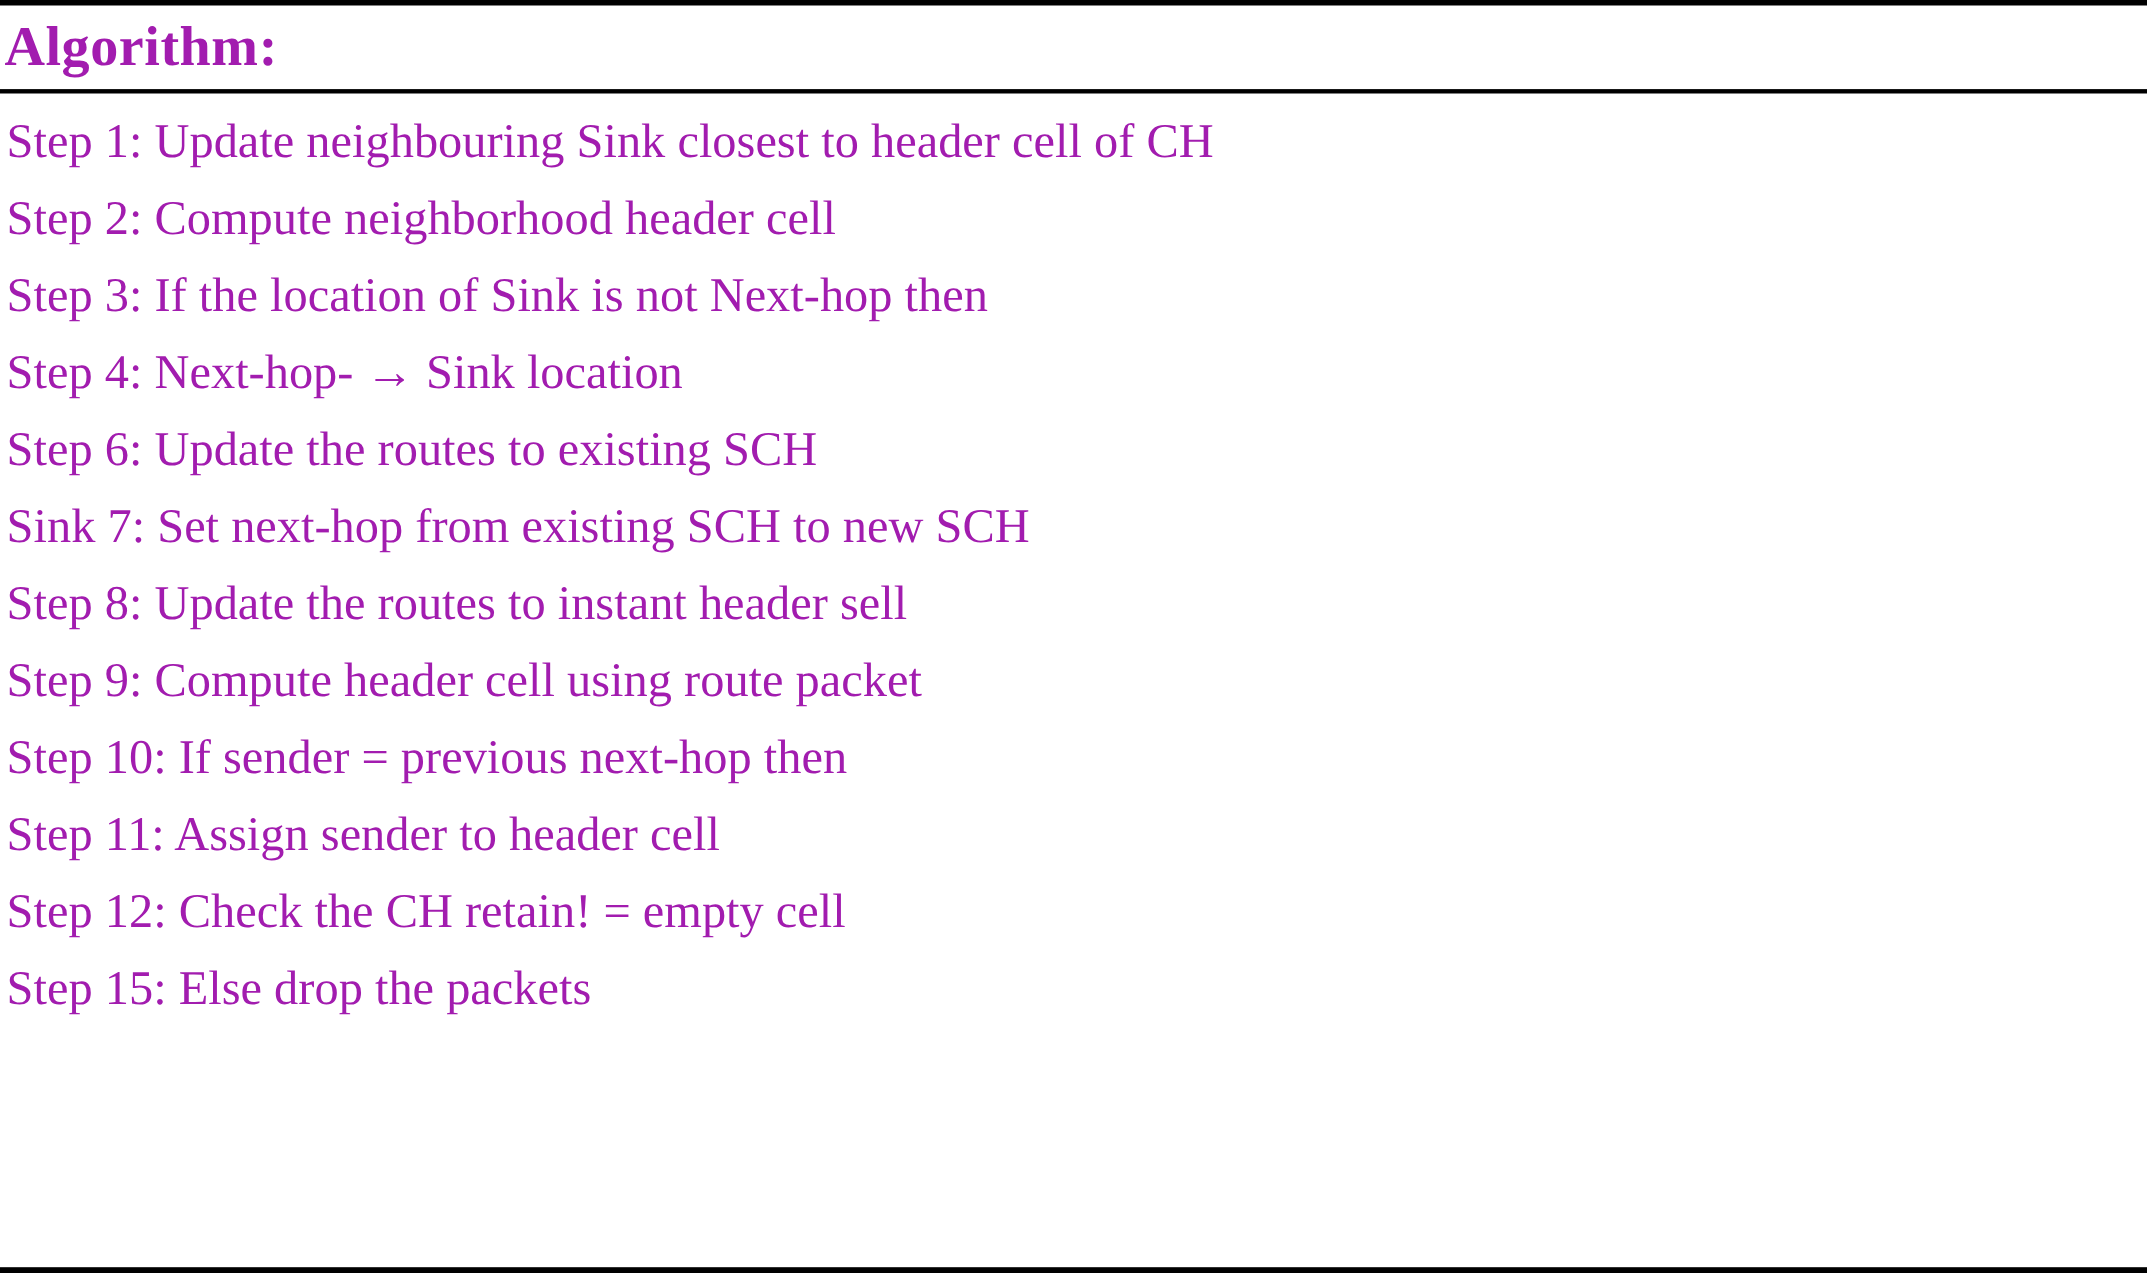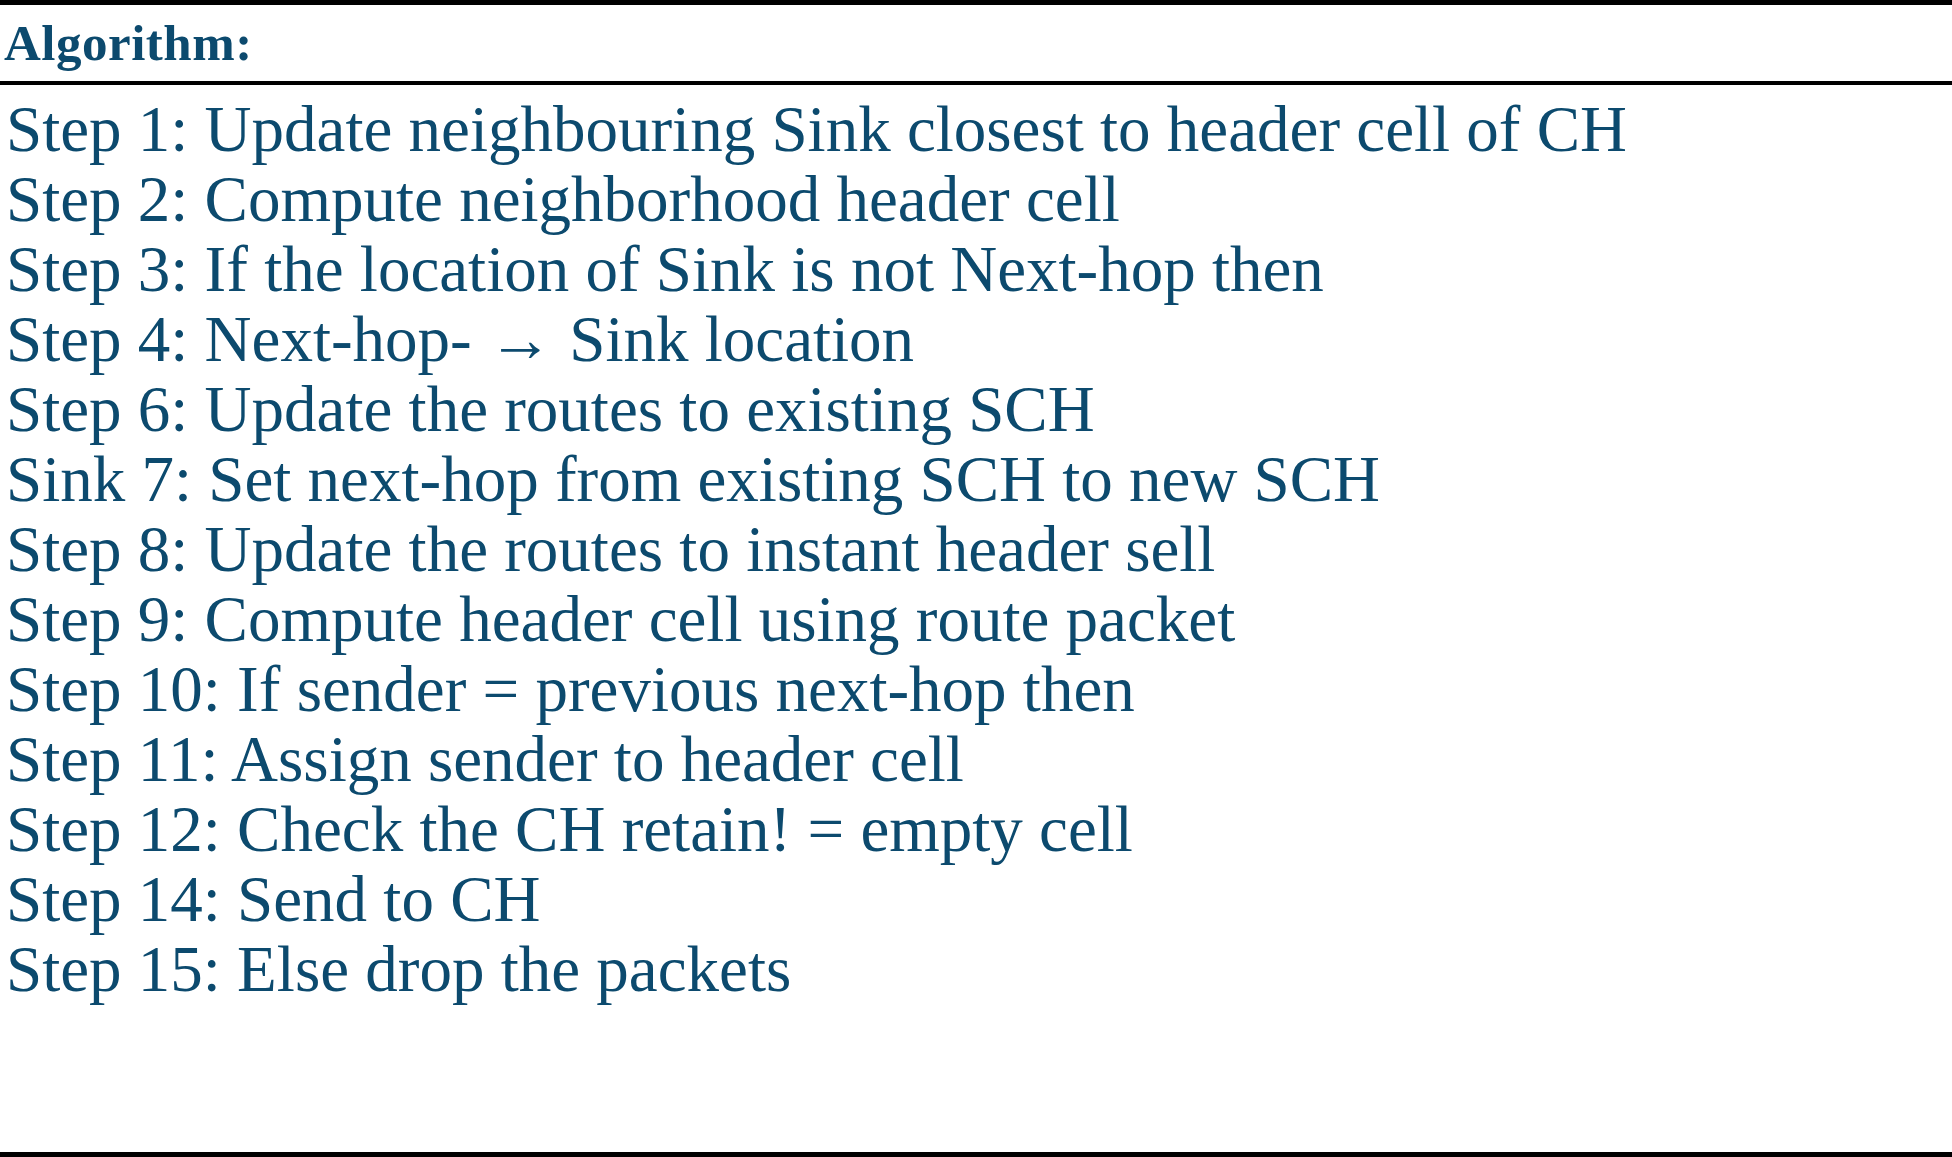--- a/index.html
+++ b/index.html
@@ -6,21 +6,21 @@
     margin: 0;
     padding: 0;
     background: #ffffff;
   }
   .algo-table {
     position: relative;
     width: 1952px;
     height: 1157px;
     box-sizing: border-box;
     background: #ffffff;
-    color: #0c4a6e;
+    color: #a21caf;
     font-family: "Liberation Serif", serif;
     border-top: 5px solid #000000;
     border-bottom: 5px solid #000000;
     overflow: hidden;
   }
   .algo-header {
     box-sizing: border-box;
     height: 80px;
     border-bottom: 4px solid #000000;
     display: flex;
@@ -31,21 +31,21 @@
     font-size: 51px;
     font-weight: bold;
     letter-spacing: 0.5px;
   }
   .algo-steps {
     padding: 9px 0 0 6px;
   }
   .step-line {
     height: 70px;
     line-height: 70px;
-    font-size: 65px;
+    font-size: 44px;
     white-space: nowrap;
   }
 </style>
 </head>
 <body>
 
 <div class="algo-table">
   <div class="algo-header">
     <span class="algo-title">Algorithm:</span>
   </div>
@@ -54,16 +54,15 @@
     <div class="step-line">Step 2: Compute neighborhood header cell</div>
     <div class="step-line">Step 3: If the location of Sink is not Next-hop then</div>
     <div class="step-line">Step 4: Next-hop- → Sink location</div>
     <div class="step-line">Step 6: Update the routes to existing SCH</div>
     <div class="step-line">Sink 7: Set next-hop from existing SCH to new SCH</div>
     <div class="step-line">Step 8: Update the routes to instant header sell</div>
     <div class="step-line">Step 9: Compute header cell using route packet</div>
     <div class="step-line">Step 10: If sender = previous next-hop then</div>
     <div class="step-line">Step 11: Assign sender to header cell</div>
     <div class="step-line">Step 12: Check the CH retain! = empty cell</div>
-    <div class="step-line">Step 14: Send to CH</div>
     <div class="step-line">Step 15: Else drop the packets</div>
   </div>
 </div>
 
 </body></html>

